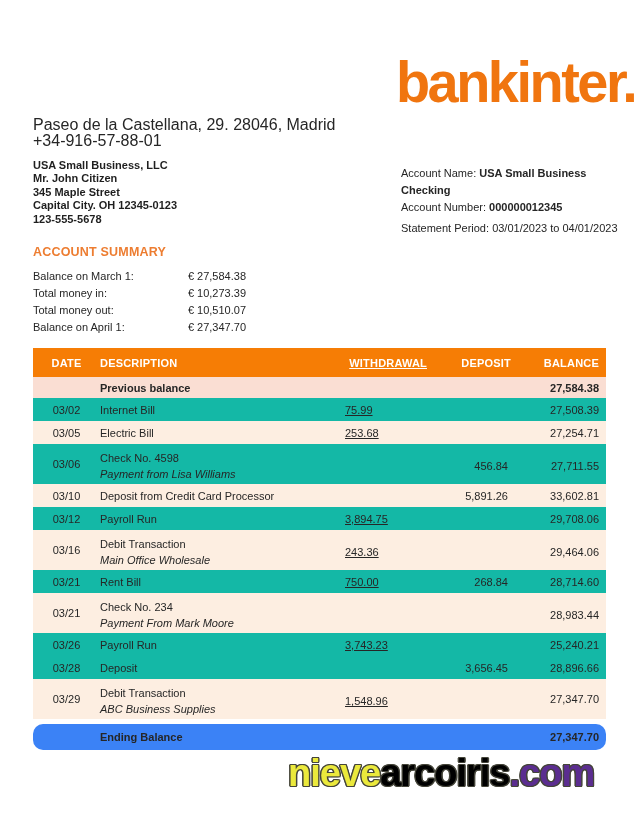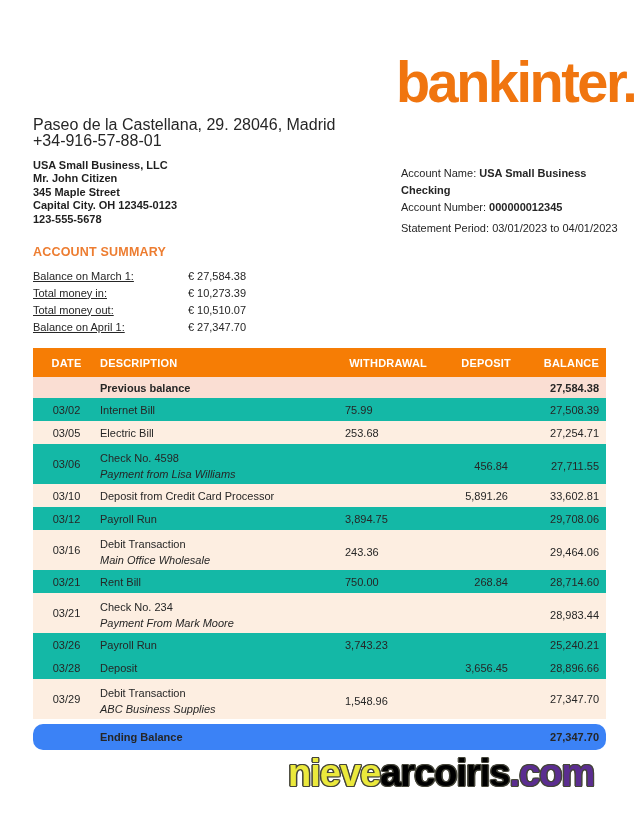--- a/index.html
+++ b/index.html
@@ -23,31 +23,31 @@
   
   .account-info { position:absolute; left:401px; top:165px; font-size:11px; line-height:17px; }
   .account-info .val { font-weight:bold; }
   .account-info .period { margin-top:4px; }
 
   
   .summary-title { position:absolute; left:33px; top:245px; font-size:12.5px;
                    font-weight:bold; color:#ED7D31; letter-spacing:.2px; }
   .summary { position:absolute; left:33px; top:267px; font-size:11px; }
   .summary .srow { display:flex; height:17px; align-items:center; width:213px; }
-  .summary .slabel { width:155px;text-decoration:underline; }
+  .summary .slabel { width:155px; }
   .summary .sval { width:58px; display:flex; justify-content:space-between; }
 
   
   .table { position:absolute; left:33px; top:348px; width:573px; font-size:11px; }
   .thead { display:grid; grid-template-columns:67px 245px 92px 84px 85px; height:29px;
            background:#F67D05; color:#fff; font-weight:bold; letter-spacing:.2px; }
   .cell { display:flex; align-items:center; }
   .c-date { justify-content:center; }
   .c-desc { justify-content:flex-start; }
-  .c-wd   { justify-content:flex-start; }
+  .c-wd   { justify-content:flex-start;text-decoration:underline; }
   .thead .c-wd { justify-content:flex-end; padding-right:10px; }
   .c-dep  { justify-content:flex-end; padding-right:13px; }
   .thead .c-dep { padding-right:10px; }
   .c-bal  { justify-content:flex-end; padding-right:7px; }
 
   .trow { display:grid; grid-template-columns:67px 245px 92px 84px 85px; min-height:23px; }
   .trow.bg-white { background:#14b8a6; }
   .trow.bg-peach { background:#FDEEE1; }
   .trow.bg-prev  { background:#FADED3; min-height:21px; }
   .trow.bold .c-desc, .trow.bold .c-bal { font-weight:bold; }

